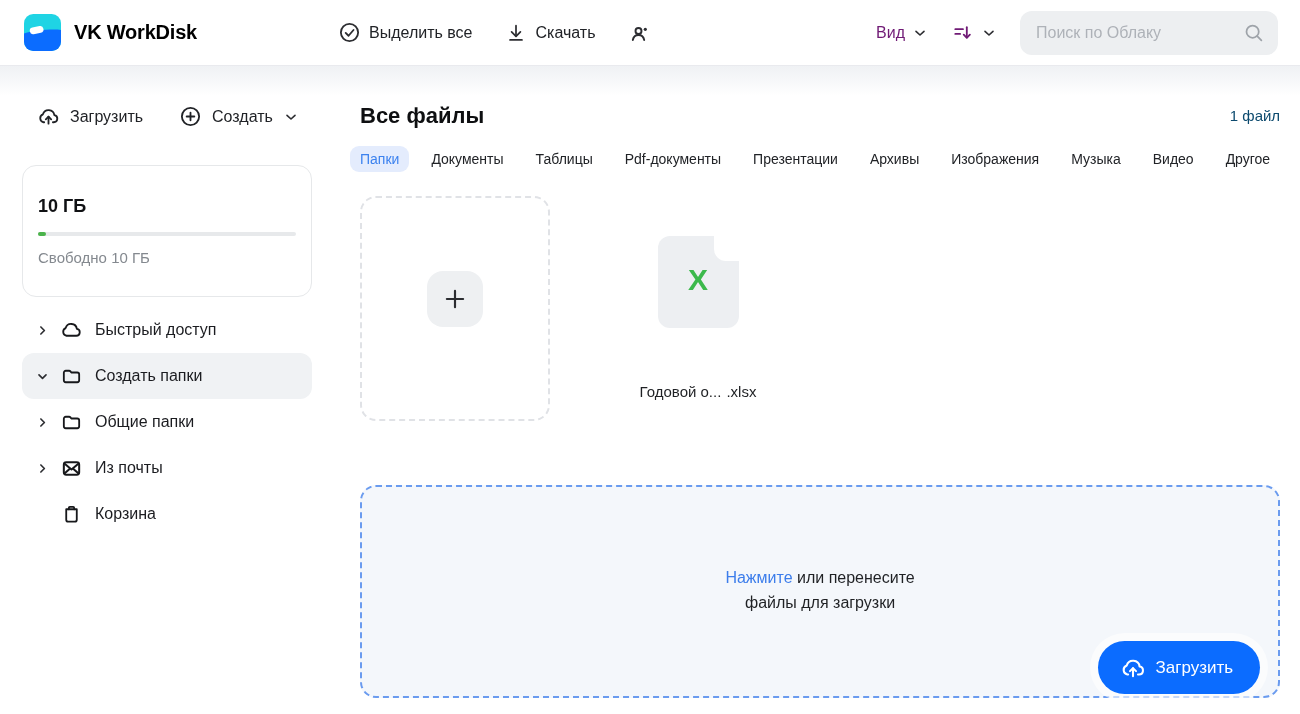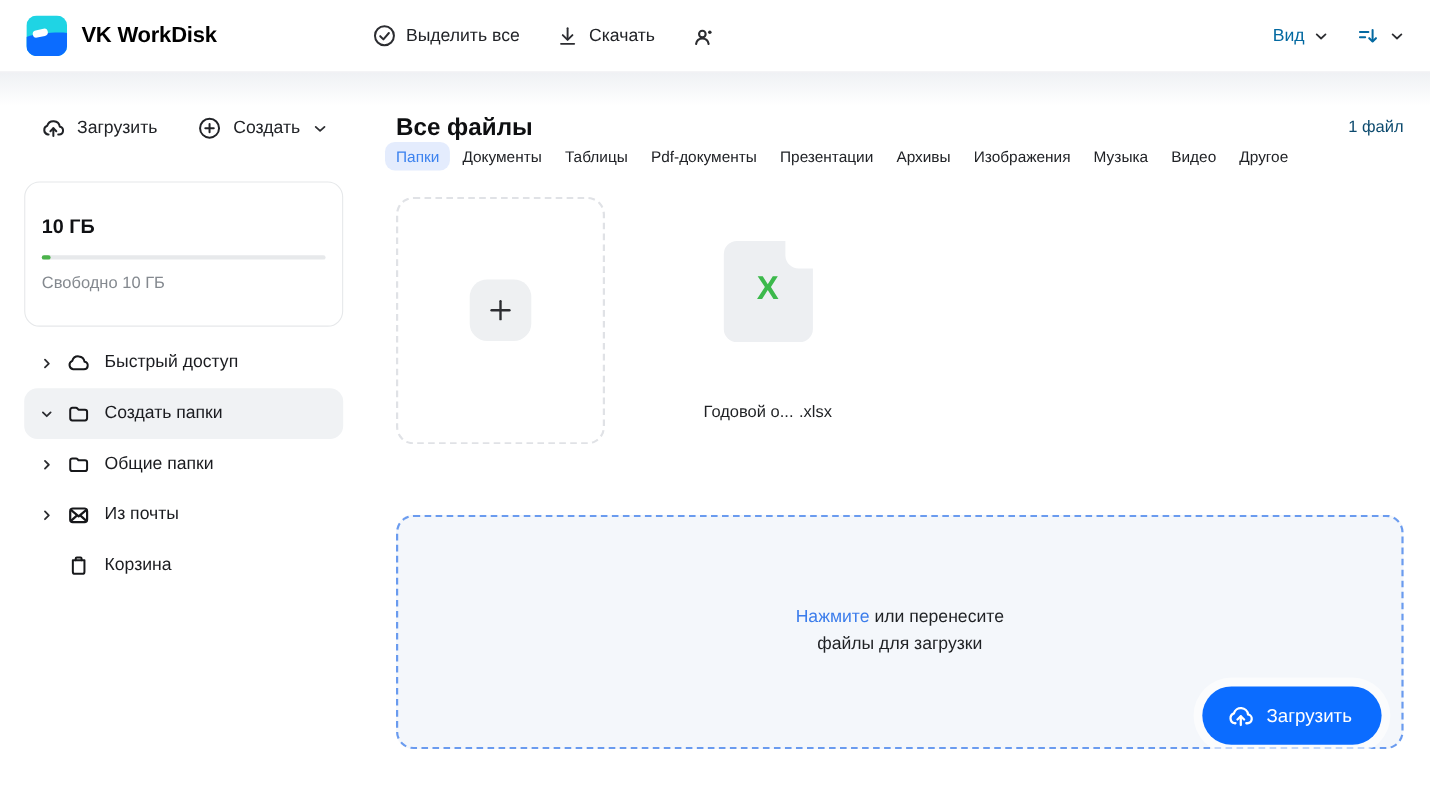--- a/index.html
+++ b/index.html
@@ -18,21 +18,21 @@
     border-bottom:1px solid #e9eaee; position:relative; z-index:2;justify-content:center;
   }
   .brand { display:flex; align-items:center; gap:13px; width:314px; flex:none; }
   .brand-title { font-size:20px; font-weight:700; letter-spacing:-0.2px; color:#000; }
   .header-actions { display:flex; align-items:center; gap:33px; flex:none; }
   .h-action { display:flex; align-items:center; gap:8px; cursor:pointer;
               font-size:16px; font-weight:500; color:#212327; }
   .h-action .ic { color:#2c2d31; }
   .header-right { margin-left:auto; display:flex; align-items:center; gap:23px; }
   .dropdown { display:flex; align-items:center; gap:7px; cursor:pointer;
-              font-size:16px; font-weight:500; color:#0369a1; }
+              font-size:16px; font-weight:500; color:#701a75; }
   .chev { color:#2c2d31; }
   .search-box {
     width:258px; height:44px; background:#edeff1; border-radius:12px;
     display:flex; align-items:center; padding:0 14px 0 16px;
   }
   .search-box input {
     border:none; outline:none; background:transparent; flex:1;
     font-size:16px; color:#1c1d21; font-family:inherit;
   }
   .search-box input::placeholder { color:#aeb2b8; }
@@ -72,21 +72,21 @@
   .nav-chev { width:14px; color:#2c2d31; flex:none; display:flex; }
   .nav-chev.empty { visibility:hidden; }
   .nav-ic { margin-left:10px; color:#17181b; flex:none; display:flex; }
   .nav-label { margin-left:12px; font-size:16px; font-weight:500; color:#1b1c20; }
 
   
   .main-head { display:flex; align-items:flex-start; }
   .page-title { font-size:22px; font-weight:700; color:#0e0f11; }
   .files-count { margin-left:auto; font-size:15px; color:#0c4a6e; padding-top:4px; }
 
-  .tabs { display:flex; gap:1px; margin-left:-10px; }
+  .tabs { display:flex; gap:12px; margin-top:17px; margin-left:-10px; }
   .tab {
     padding:5px 10px; border-radius:9px; font-size:14px; font-weight:500;
     color:#212327; cursor:pointer; white-space:nowrap;
   }
   .tab.selected { background:#e4ecfd; color:#3c82ef; }
 
   .tiles { display:flex; gap:53px; margin-top:24px; }
   .create-tile {
     width:190px; height:225px; border:2px dashed #e0e2e6; border-radius:16px;
     display:flex; flex-direction:column; align-items:center; cursor:pointer;
@@ -189,20 +189,29 @@
           <path d="M16.5 6.5v10.5"></path>
             <path d="M13.3 14.3l3.2 3.2 3.2-3.2"></path>
         </svg>
       </span>
       <span class="chev">
         <svg width="16" height="16" viewBox="0 0 24 24" fill="none" stroke="currentColor" stroke-width="2.4" stroke-linecap="round" stroke-linejoin="round">
             <polyline points="6,9.5 12,15 18,9.5"></polyline>
           </svg>
       </span>
     </div>
+    <div class="search-box">
+      <input type="text" placeholder="Поиск по Облаку" style="">
+      <span class="search-icon">
+        <svg width="21" height="21" viewBox="0 0 24 24" fill="none" stroke="currentColor" stroke-width="2" stroke-linecap="round">
+          <circle cx="11" cy="11" r="7"></circle>
+            <path d="M16.5 16.5 21 21"></path>
+        </svg>
+      </span>
+    </div>
   </div>
 </header>
 
 <div class="app-body">
   <div class="top-fade"></div>
 
   <aside class="sidebar">
     <div class="side-actions">
       <div class="side-action">
         <span>

